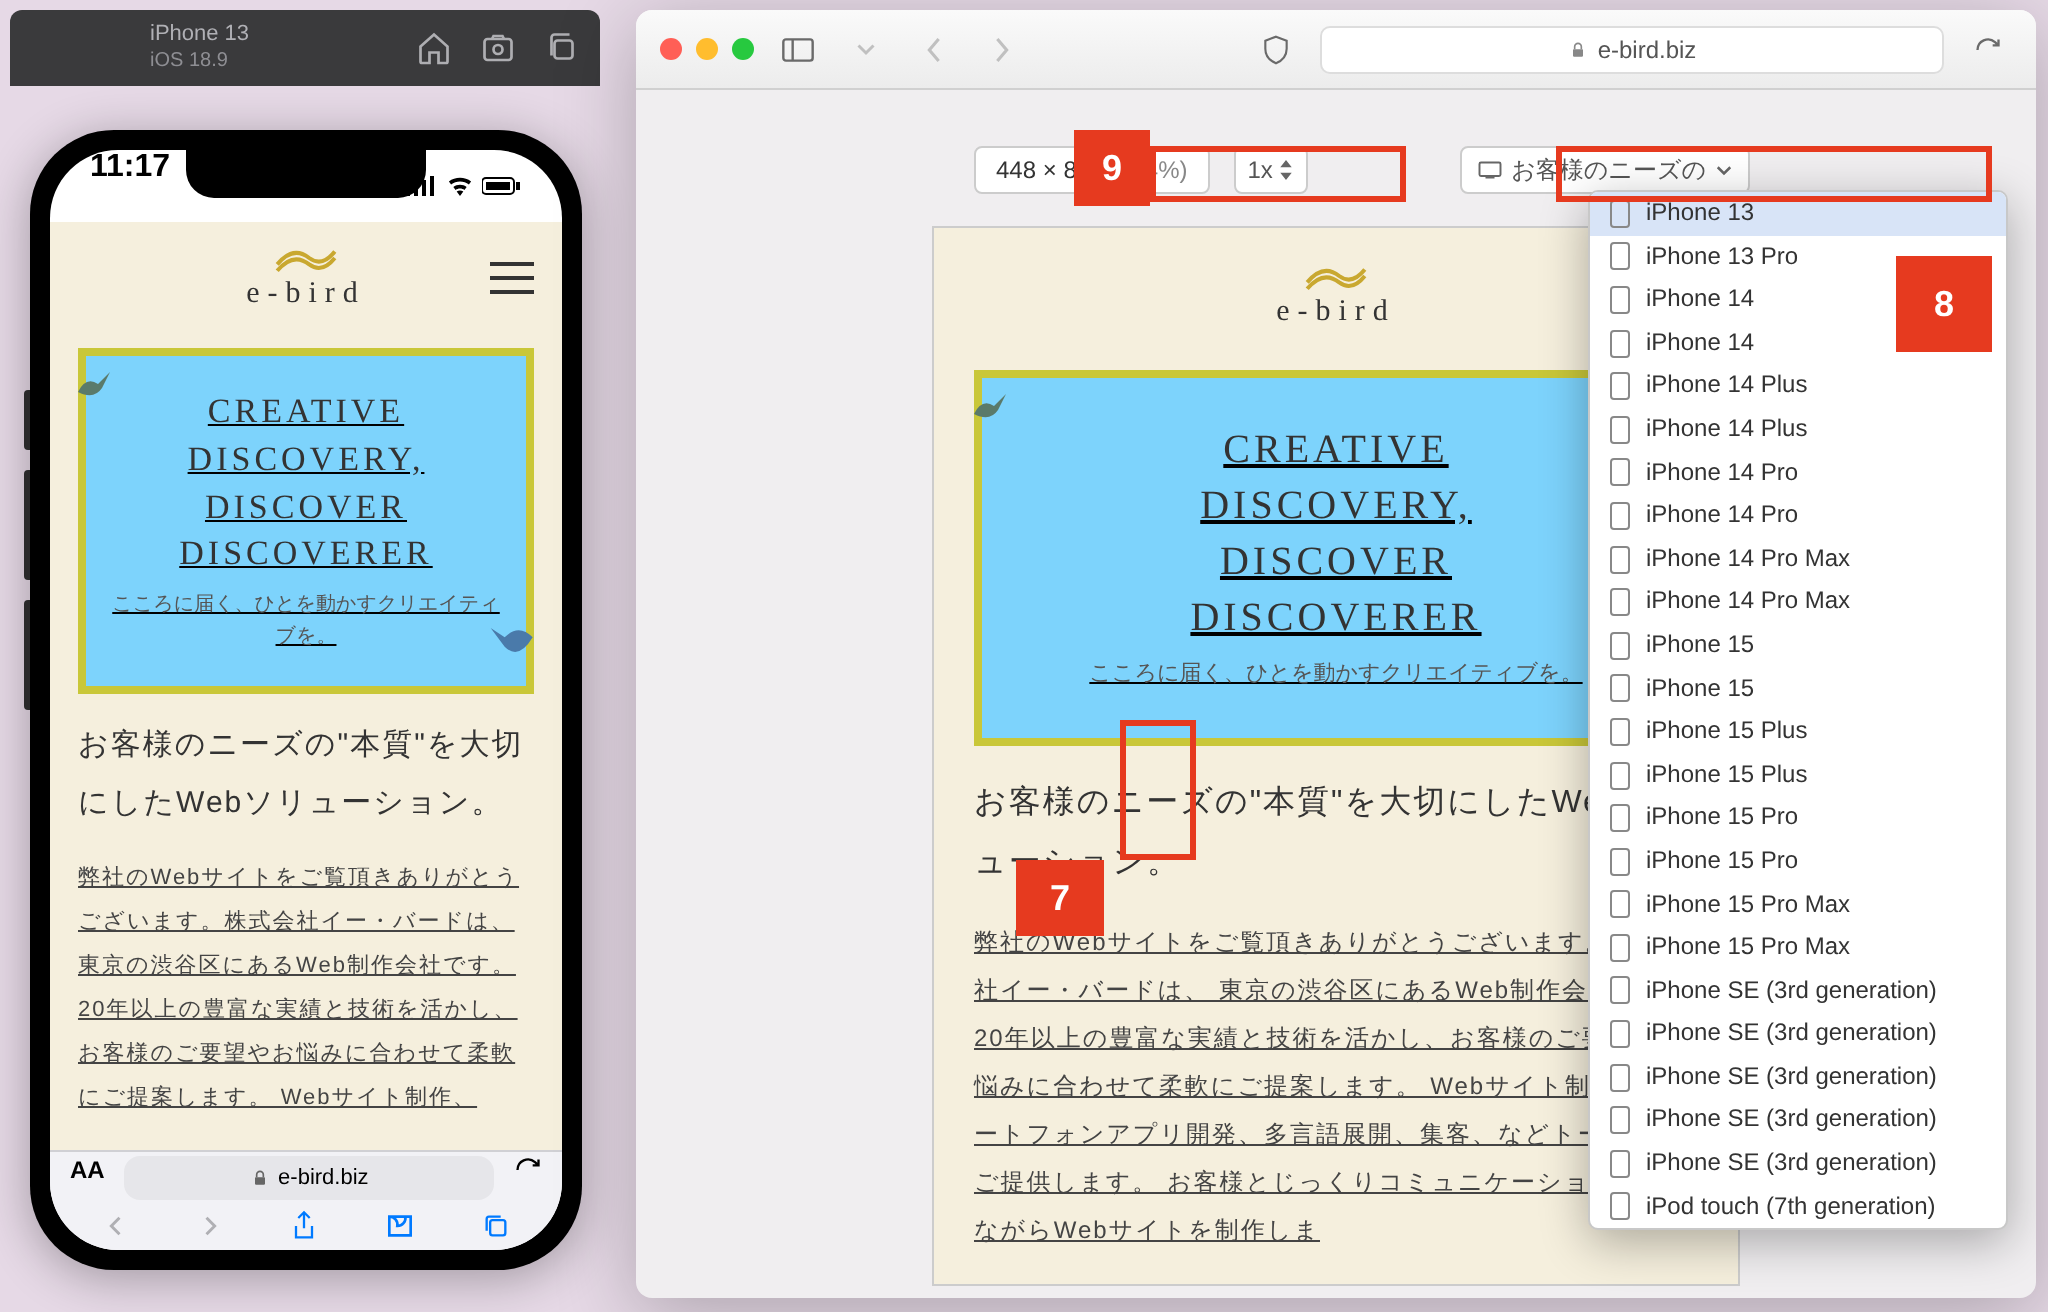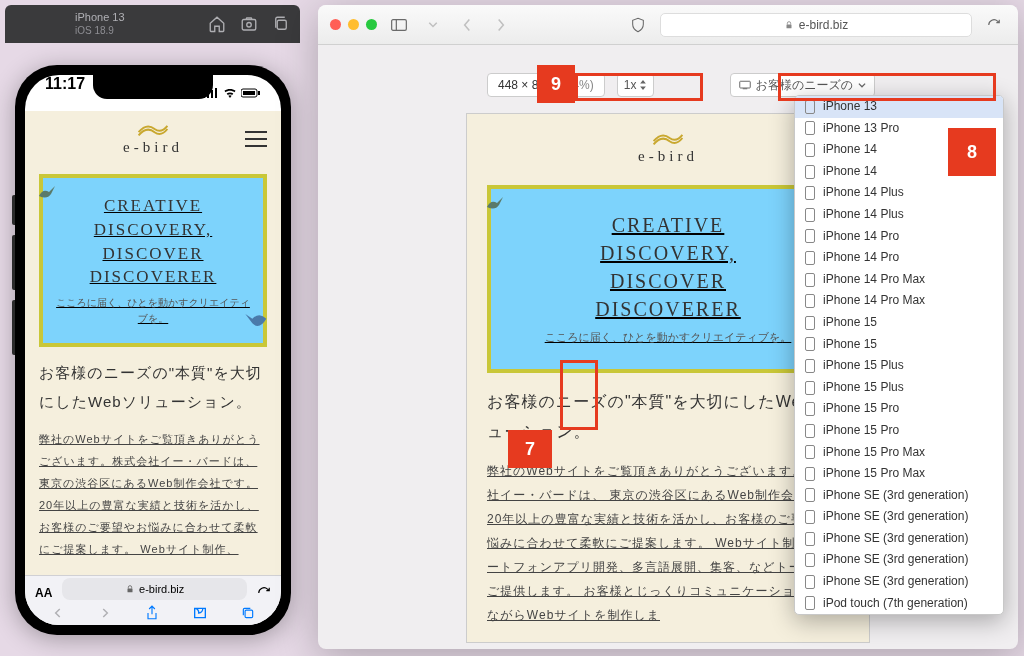--- a/index.html
+++ b/index.html
@@ -35,21 +35,21 @@
 .bird-l { position:absolute; left:-8px; top:4px; width:24px; height:24px; }
 .bird-r { position:absolute; right:-8px; bottom:8px; width:28px; height:28px; }
 .hero-h { font-family: Georgia, 'Times New Roman', serif; font-size:17px; letter-spacing:2px; line-height:1.4; color:#333; }
 .hero-sub { font-size:10px; color:#555; margin-top:6px; line-height:1.6; }
 
 .body-t { padding:0 14px; font-size:14px; line-height:1.9; color:#333; text-align:left; letter-spacing:1px; }
 .body-h2 { font-size:15px; font-weight:500; margin-bottom:12px; }
 .body-p { font-size:11px; color:#444; line-height:2;text-decoration:underline; }
 
 .safari-b { position:absolute; bottom:0; left:0; right:0; height:50px; background:#f2f2f6; border-top:1px solid #d0d0d4; }
-.url-row { display:flex; align-items:flex-end; height:26px; padding:2px 10px; gap:10px; }
+.url-row { display:flex; align-items:flex-start; height:26px; padding:2px 10px; gap:10px; }
 .aa { font-size:12px; font-weight:600; color:#000; }
 .url-box { flex:1; background:#e6e6ea; border-radius:8px; height:22px; display:flex; align-items:center; justify-content:center; font-size:11px; color:#000; gap:4px; }
 .reload { font-size:12px; }
 .sf-tb { display:flex; justify-content:space-around; align-items:center; height:22px; padding:0 10px; color:#007aff; }
 .sf-tb .dis { color:#b0b0b4; }
 
 
 .win { position:absolute; top:5px; left:318px; width:700px; height:644px; background:#f0eef0; border-radius:8px; box-shadow:0 8px 40px rgba(0,0,0,.25); overflow:hidden; }
 .chrome { height:40px; background:linear-gradient(#fafafa,#ececec); border-bottom:1px solid #d0d0d0; display:flex; align-items:center; padding:0 12px; gap:10px; }
 .traffic { display:flex; gap:7px; }

